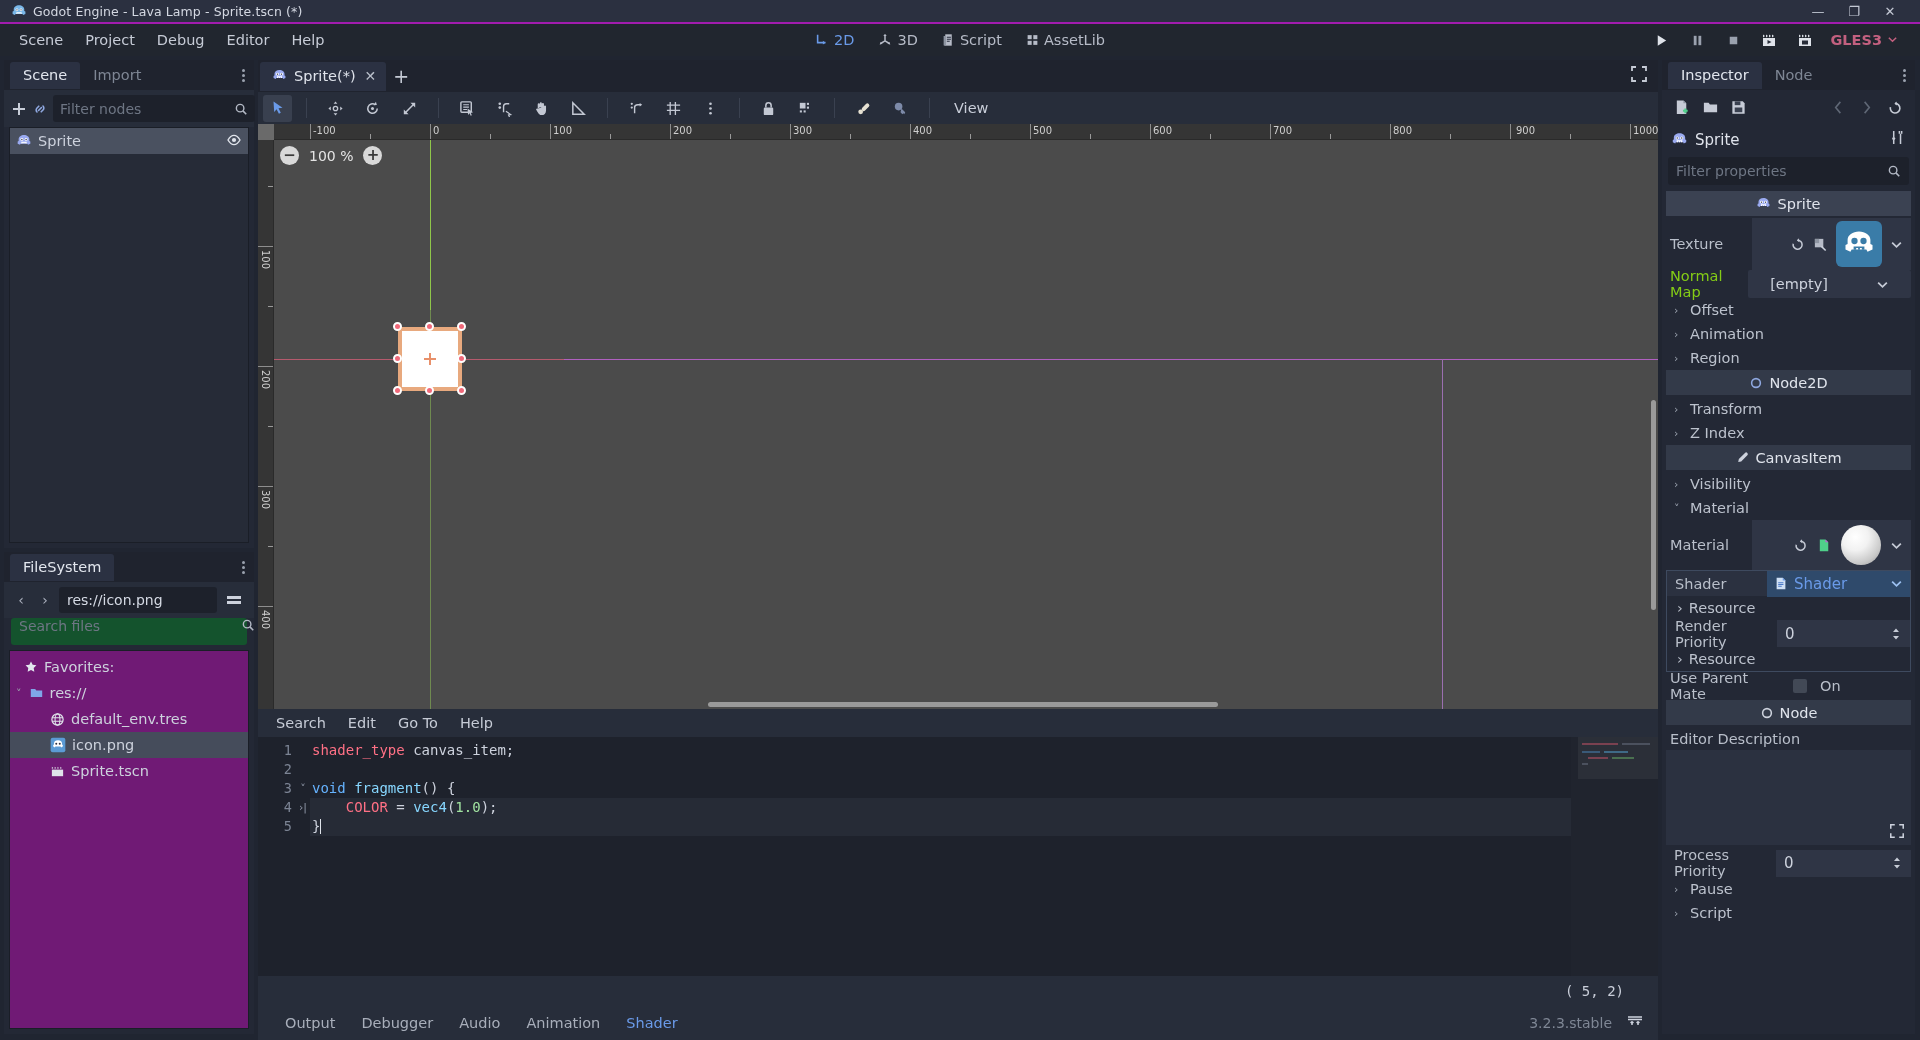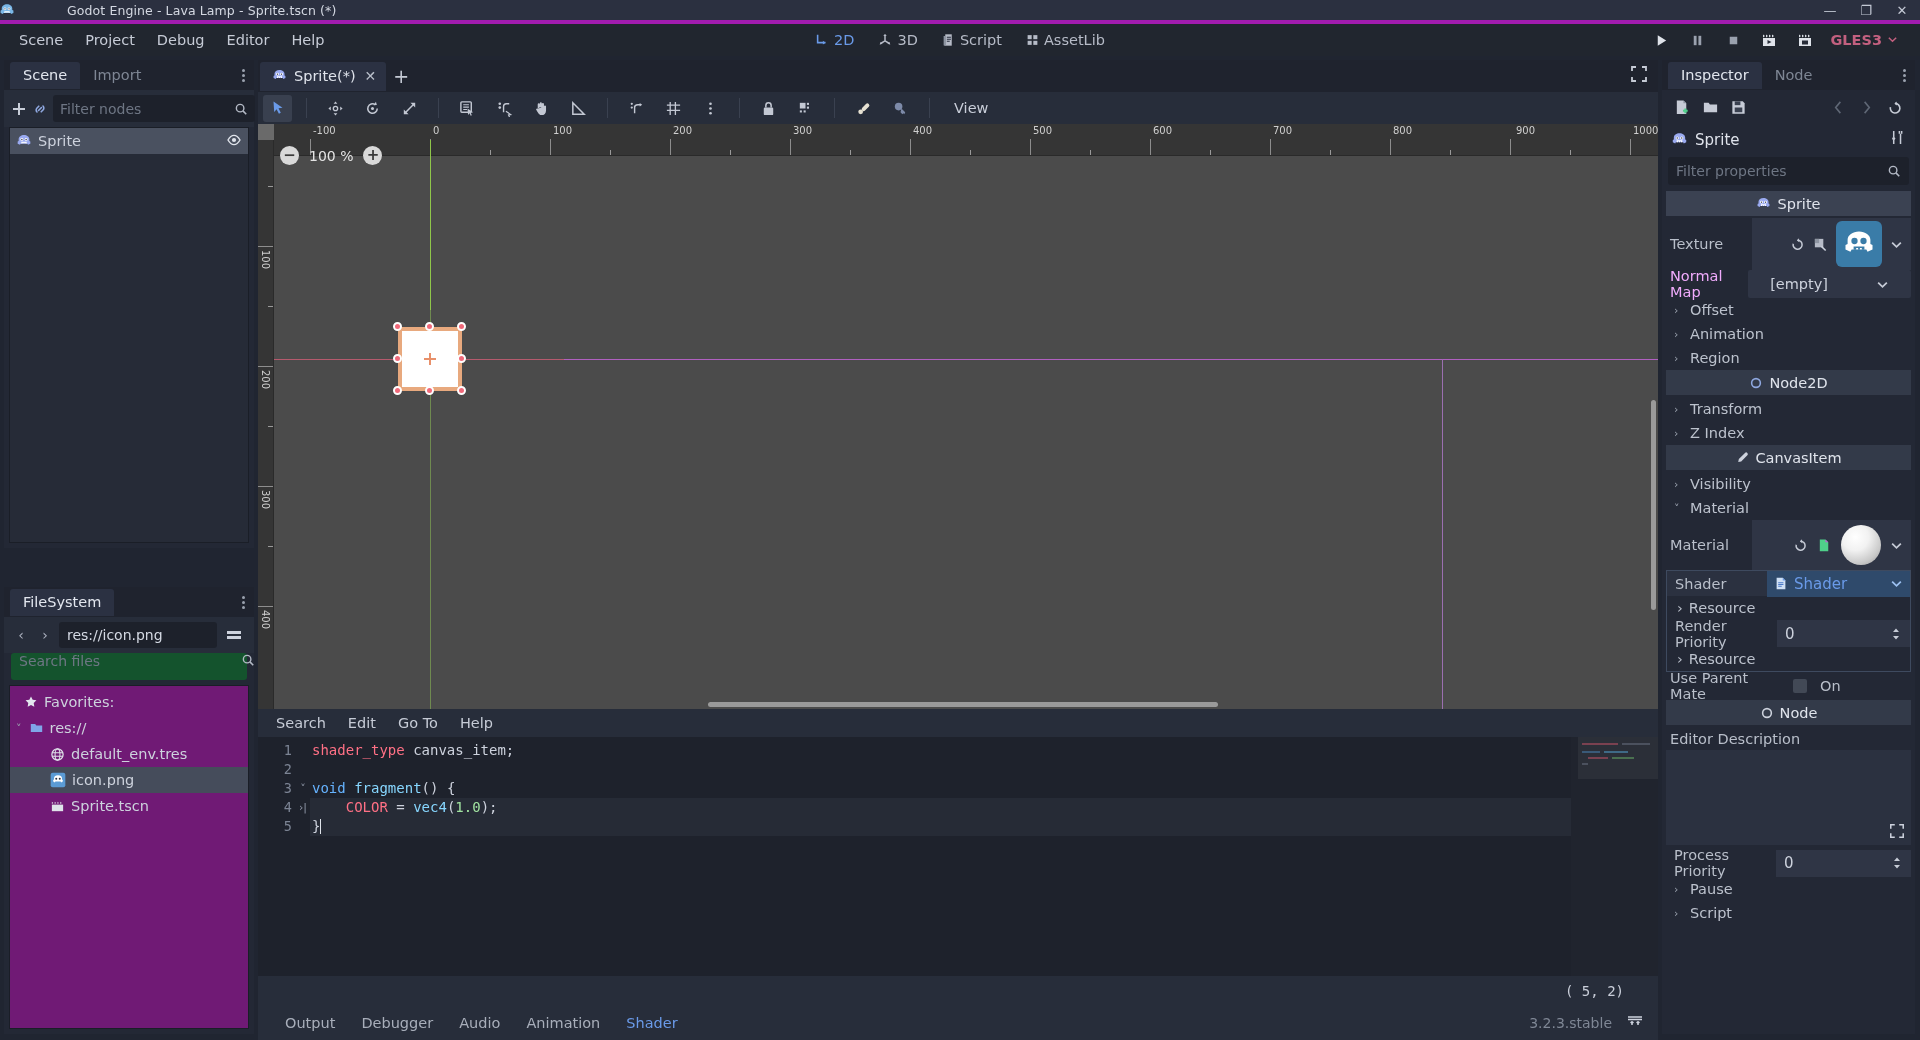--- a/index.html
+++ b/index.html
@@ -6,21 +6,21 @@
   html,body{
     width:1920px;height:1040px;overflow:hidden;
     background:#202531;
     font-family:"DejaVu Sans","Liberation Sans",sans-serif;
     font-size:15px;color:#cdd2dd;
     -webkit-font-smoothing:antialiased;
   }
   .app{position:relative;width:1920px;height:1040px;display:flex;flex-direction:column;}
 
   
-  .titlebar{height:24px;background:#2b3040;display:flex;align-items:center;padding:0 0;flex:0 0 24px;border-bottom:4px solid #a21caf;gap:46px;}
+  .titlebar{height:24px;background:#2b3040;display:flex;align-items:center;padding:0 12px;flex:0 0 24px;border-bottom:2px solid #a21caf;}
   .titlebar .tb-icon{width:14px;height:14px;margin-right:7px;display:flex;align-items:center;justify-content:center;}
   .titlebar .tb-title{font-size:12.5px;color:#d4d8e2;letter-spacing:.1px;}
   .win-btns{margin-left:auto;display:flex;gap:0;}
   .win-btns div{width:36px;height:24px;display:flex;align-items:center;justify-content:center;color:#c3c8d4;font-size:13px;}
 
   
   .menubar{height:32px;background:#21262f;display:flex;align-items:center;padding:0 8px;flex:0 0 32px;position:relative;}
   .menubar .mi{padding:4px 11px;font-size:14.5px;color:#c6cbd6;border-radius:2px;cursor:default;}
   .center-tabs{position:absolute;left:0;right:0;display:flex;justify-content:center;align-items:center;gap:4px;pointer-events:none;}
   .center-tabs .ct{pointer-events:auto;display:flex;align-items:center;gap:5px;padding:4px 10px;border-radius:3px;font-size:14.5px;color:#b6bbc7;}
@@ -37,21 +37,21 @@
   .ptabs{display:flex;align-items:center;height:30px;background:#1f232e;padding-left:6px;position:relative;flex:0 0 30px;}
   .ptab{padding:5px 13px 6px;font-size:14.5px;color:#7e8694;border-radius:3px 3px 0 0;}
   .ptab.active{background:#2b3142;color:#e2e6ee;}
   .pdots{margin-left:auto;margin-right:9px;color:#9aa1ae;font-size:15px;letter-spacing:1px;line-height:9px;}
   .dots3{display:flex;flex-direction:column;gap:2px;align-items:center;}
   .dots3 i{width:3px;height:3px;border-radius:50%;background:#9aa1ae;display:block;}
 
   
   .leftcol{width:258px;flex:0 0 258px;display:flex;flex-direction:column;background:#202531;gap:4px;padding:4px 4px 6px 4px;}
   .scenepanel{flex:0 0 488px;}
-  .fspanel{flex:1;margin-top:35px;}
+  .fspanel{flex:1;}
 
   .toolrow{display:flex;align-items:center;gap:5px;padding:5px 7px;background:#272d3a;}
   .tbtn{width:26px;height:26px;display:flex;align-items:center;justify-content:center;border-radius:3px;color:#c8cdd8;}
   .filterbox{flex:1;display:flex;align-items:center;background:#1d212b;border-radius:3px;height:27px;padding:0 7px;}
   .filterbox input{flex:1;background:transparent;border:0;outline:none;color:#cfd4de;font-size:14px;font-family:inherit;}
   .filterbox input::placeholder{color:#6e7684;}
 
   .treearea{flex:1;background:#262b37;margin:0 5px 5px;border:1px solid #1a1e27;overflow:hidden;position:relative;}
   .treerow{display:flex;align-items:center;height:26px;padding:0 6px;gap:6px;font-size:14.5px;}
   .treerow.sel{background:#4a5160;}
@@ -78,21 +78,21 @@
   .fullscreen-btn{margin-left:auto;margin-right:10px;color:#c6cbd6;}
 
   .vptoolbar{display:flex;align-items:center;height:32px;background:#272d3a;gap:8px;padding:0 5px;flex:0 0 32px;}
   .vpsep{width:1px;height:20px;background:#3a4150;margin:0 6px;}
   .vbtn{width:29px;height:27px;display:flex;align-items:center;justify-content:center;border-radius:3px;color:#c3c8d3;}
   .vbtn.sel{background:#39404f;color:#6a9ae8;}
   .viewlbl{padding:4px 10px;font-size:14.5px;color:#c9ced9;}
 
   
   .viewport{position:relative;flex:1;background:#4b4b4b;min-height:0;overflow:hidden;}
-  .ruler-h{position:absolute;top:0;left:0;right:0;height:32px;background:#353535;border-bottom:1px solid #2a2a2a;}
+  .ruler-h{position:absolute;top:0;left:0;right:0;height:16px;background:#353535;border-bottom:1px solid #2a2a2a;}
   .ruler-v{position:absolute;top:0;left:0;bottom:0;width:16px;background:#353535;border-right:1px solid #2a2a2a;}
   .rcorner{position:absolute;top:0;left:0;width:16px;height:16px;background:#6a6a6a;z-index:3;}
   .tick{position:absolute;bottom:0;width:1px;height:5px;background:#9a9a9a;}
   .tickmaj{height:16px;width:1px;background:#8d8d8d;}
   .tlabel{position:absolute;top:1px;font-size:10px;color:#cfcfcf;font-family:"DejaVu Sans","Liberation Sans",sans-serif;}
   .vtick{position:absolute;right:0;height:1px;width:5px;background:#9a9a9a;}
   .vtickmaj{width:16px;background:#8d8d8d;}
   .vlabel{position:absolute;left:2px;font-size:10px;color:#cfcfcf;writing-mode:vertical-rl;text-orientation:mixed;}
 
   .zoomctl{position:absolute;left:22px;top:22px;display:flex;align-items:center;gap:10px;z-index:5;}
@@ -155,21 +155,21 @@
   .nodehdr .tools{margin-left:auto;color:#c6cbd6;}
   .filterprops{display:flex;align-items:center;background:#1d212b;border-radius:3px;height:28px;margin:0 6px 6px;padding:0 8px;}
   .filterprops input{flex:1;background:transparent;border:0;outline:none;color:#cfd4de;font-size:14px;font-family:inherit;}
   .filterprops input::placeholder{color:#6e7684;}
   .proplist{flex:1;overflow:hidden;padding:0 4px;}
   .catrow{display:flex;align-items:center;justify-content:center;gap:6px;height:25px;background:#3b4252;font-size:14.5px;color:#e0e4ec;margin-bottom:2px;}
   .subcat{background:#333a49;}
   .proprow{display:flex;align-items:center;height:24px;font-size:14.5px;color:#bcc2cd;gap:6px;padding-left:8px;}
   .proprow .chev{color:#9aa1ae;font-size:11px;width:10px;display:inline-block;}
   .kvrow{display:flex;align-items:center;height:28px;font-size:14.5px;}
-  .kvrow .k{width:110px;color:#f0abfc;padding-left:4px;}
+  .kvrow .k{width:110px;color:#84cc16;padding-left:4px;}
   .kvrow .v{flex:1;display:flex;align-items:center;justify-content:space-between;background:#2f3545;height:28px;padding:0 22px;border-radius:2px;color:#cdd2dd;gap:48px;}
   .texrow{display:flex;align-items:center;height:52px;}
   .texrow .k{width:86px;color:#b9bfca;padding-left:4px;font-size:14.5px;}
   .texrow .ctl{flex:1;display:flex;align-items:center;justify-content:flex-end;gap:8px;background:#2f3545;height:52px;padding:0 8px;}
   .texthumb{width:46px;height:46px;border-radius:6px;background:#3a7ca8;display:flex;align-items:center;justify-content:center;}
   .matrow{display:flex;align-items:center;height:50px;}
   .matrow .k{width:86px;color:#b9bfca;padding-left:4px;font-size:14.5px;}
   .matrow .ctl{flex:1;display:flex;align-items:center;justify-content:flex-end;gap:9px;background:#2f3545;height:50px;padding:0 8px;}
   .matsphere{width:40px;height:40px;border-radius:50%;background:radial-gradient(circle at 36% 30%, #ffffff 0%, #f2f2f2 35%, #c9c9c9 70%, #8e8e8e 100%);}
   .shaderrow{display:flex;align-items:center;height:26px;background:#2b3140;border:1px solid #3e4a5f;border-bottom:none;}

